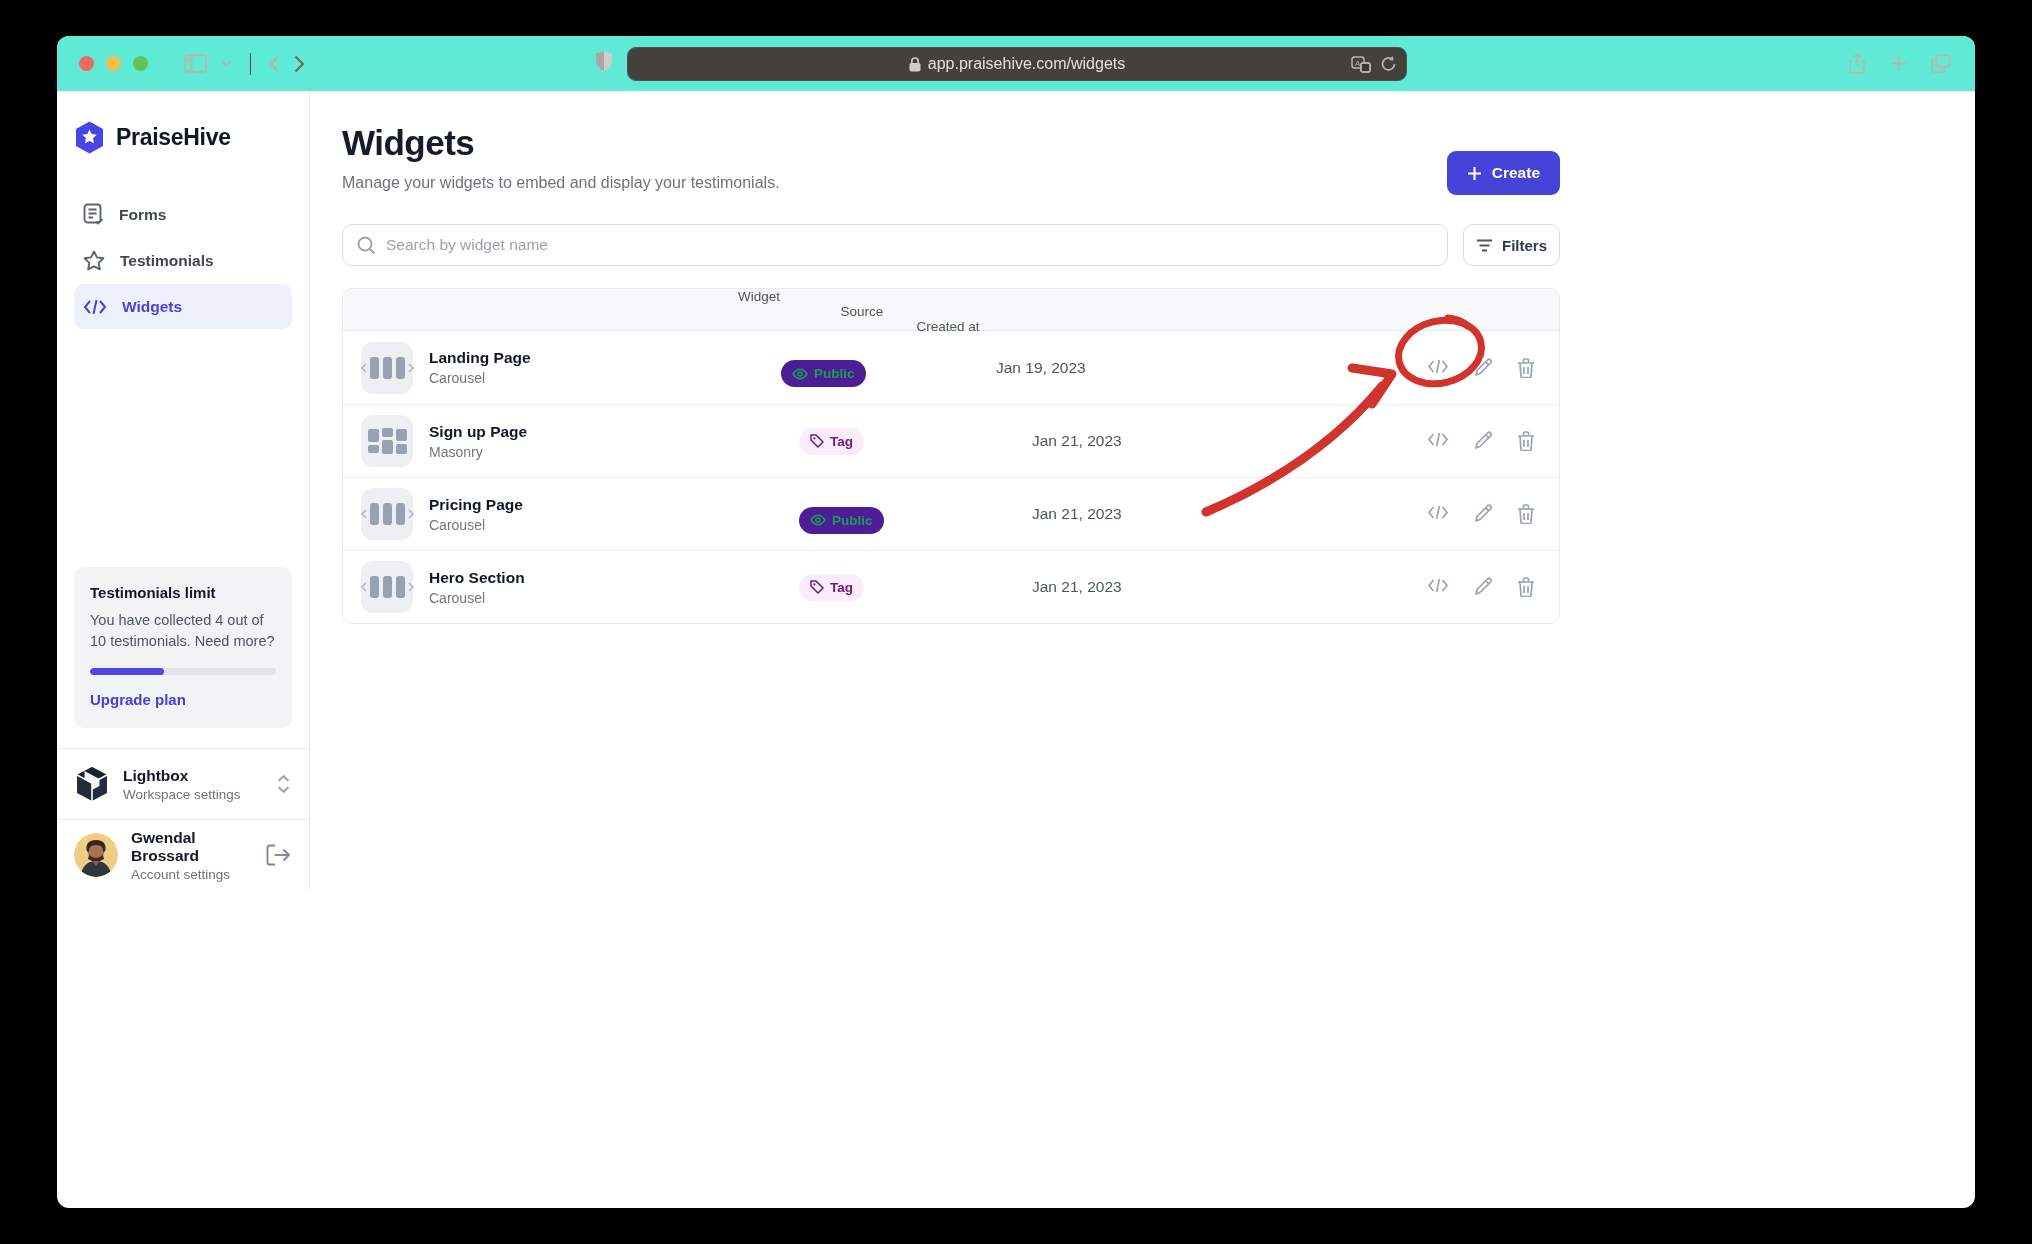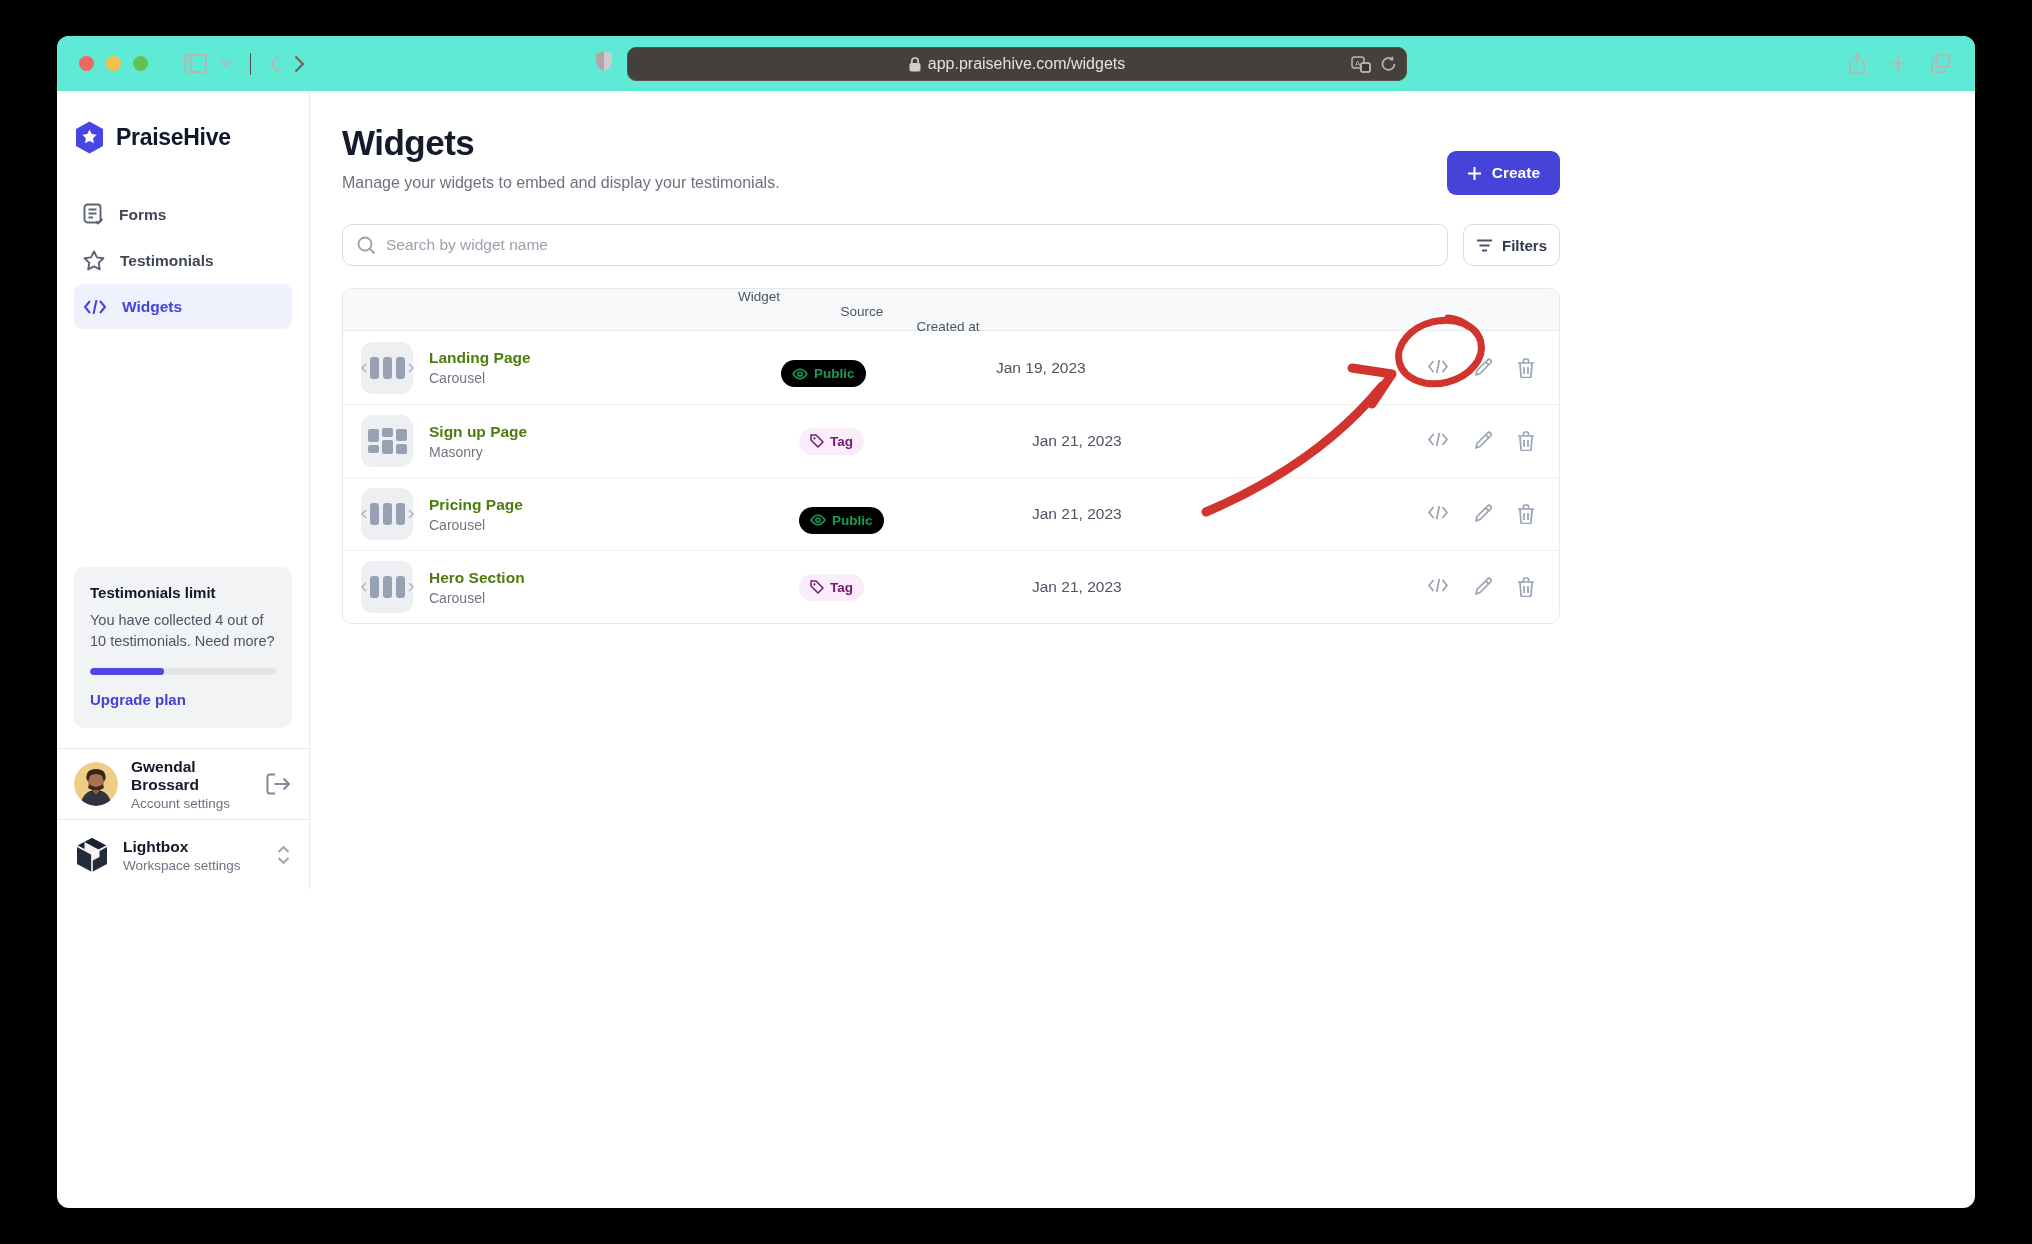--- a/index.html
+++ b/index.html
@@ -97,27 +97,27 @@
   .thumb { width:52px; height:52px; border-radius:12px; background:#edeff2;
     display:flex; align-items:center; justify-content:center; }
   .thumb .t-carousel, .thumb .t-masonry { display:none; }
   .thumb-carousel .t-carousel { display:flex; align-items:center; gap:2px; }
   .thumb-masonry .t-masonry { display:flex; gap:3px; align-items:center; }
   .car-chev { color:#b3bac5; display:flex; }
   .car-bar { width:9px; height:22px; border-radius:3px; background:#98a1b3; margin:0 1px; }
   .mas-col { display:flex; flex-direction:column; gap:3px; }
   .mas-b { width:11px; border-radius:2px; background:#98a1b3; }
 
-  .wname { font-size:15.5px; font-weight:bold; color:#4d7c0f; }
+  .wname { font-size:15.5px; font-weight:bold; color:#0f172a; }
   .wtype { margin-top:3px; font-size:14px; color:#6e7681; }
 
   .pill { display:inline-flex; align-items:center; gap:6px; height:27px; padding:0 11px;
     border-radius:14px; font-size:13.5px; font-weight:bold; }
   .pill .p-eye, .pill .p-tag { display:none; }
-  .pill.public { background:#000000; color:#179e55;margin-top:12px; }
+  .pill.public { background:#4c1d95; color:#179e55;margin-top:12px; }
   .pill.public .p-eye { display:flex; }
   .pill.tag { background:#fbecf9; color:#701a75; }
   .pill.tag .p-tag { display:flex; }
 
   .abtn { background:none; border:none; padding:0; cursor:pointer; color:#97a2b3; display:flex; }
 
   
   .annotation { position:absolute; inset:0; pointer-events:none; z-index:50; }
 </style>
 </head>
@@ -265,20 +265,42 @@
       <div class="limit-card">
         <div class="limit-title">Testimonials limit</div>
         <div class="limit-body">You have collected 4 out of 10 testimonials. Need more?</div>
         <div class="progress-track">
           <div class="progress-fill" style="width: 40%;"></div>
         </div>
         <span class="upgrade-link">Upgrade plan</span>
       </div>
 
       <div class="side-row">
+        <span class="ic">
+          <svg width="36" height="38" viewBox="0 0 36 38">
+              <path d="M18 2 L33 10 V28 L18 36 L3 28 V10 Z" fill="#232c3b"></path>
+              <path d="M18 2 L33 10 L18 18 L3 10 Z" fill="#1a2230"></path>
+              <path d="M18 18 V36" stroke="#fff" stroke-width="1.6"></path>
+              <path d="M3 10 L18 18 L33 10" stroke="#fff" stroke-width="1.6" fill="none"></path>
+              <path d="M10.5 6 L25.5 14 V21 L18 25 V18 L10.5 14 Z" fill="#fff" opacity=".95"></path>
+            </svg>
+        </span>
+        <span class="side-meta">
+          <div class="side-name">Lightbox</div>
+          <div class="side-sub">Workspace settings</div>
+        </span>
+        <span class="ic" style="color:#9ca3af">
+          <svg width="15" height="20" viewBox="0 0 15 20" fill="none" stroke="currentColor" stroke-width="1.9">
+              <polyline points="2.5,7 7.5,2 12.5,7"></polyline>
+              <polyline points="2.5,13 7.5,18 12.5,13"></polyline>
+            </svg>
+        </span>
+      </div>
+
+      <div class="side-row">
         <span class="avatar">
           <svg width="44" height="44" viewBox="0 0 44 44">
               <defs>
                 <clipPath id="avclip">
                   <circle cx="22" cy="22" r="22"></circle>
                 </clipPath>
               </defs>
               <g clip-path="url(#avclip)">
                 <rect width="44" height="44" fill="#f0cd84"></rect>
                 <circle cx="22" cy="18" r="8.5" fill="#a9714c"></circle>
@@ -295,42 +317,20 @@
           <div class="side-sub">Account settings</div>
         </span>
         <span class="ic" style="color:#7e8797">
           <svg width="25" height="22" viewBox="0 0 25 22" fill="none" stroke="currentColor" stroke-width="1.9">
               <path d="M9 1.5 H3.5 a2 2 0 0 0 -2 2 v15 a2 2 0 0 0 2 2 H9"></path>
               <line x1="8.5" y1="11" x2="22.5" y2="11"></line>
               <polyline points="17.5,5.5 23,11 17.5,16.5"></polyline>
             </svg>
         </span>
       </div>
-
-      <div class="side-row">
-        <span class="ic">
-          <svg width="36" height="38" viewBox="0 0 36 38">
-              <path d="M18 2 L33 10 V28 L18 36 L3 28 V10 Z" fill="#232c3b"></path>
-              <path d="M18 2 L33 10 L18 18 L3 10 Z" fill="#1a2230"></path>
-              <path d="M18 18 V36" stroke="#fff" stroke-width="1.6"></path>
-              <path d="M3 10 L18 18 L33 10" stroke="#fff" stroke-width="1.6" fill="none"></path>
-              <path d="M10.5 6 L25.5 14 V21 L18 25 V18 L10.5 14 Z" fill="#fff" opacity=".95"></path>
-            </svg>
-        </span>
-        <span class="side-meta">
-          <div class="side-name">Lightbox</div>
-          <div class="side-sub">Workspace settings</div>
-        </span>
-        <span class="ic" style="color:#9ca3af">
-          <svg width="15" height="20" viewBox="0 0 15 20" fill="none" stroke="currentColor" stroke-width="1.9">
-              <polyline points="2.5,7 7.5,2 12.5,7"></polyline>
-              <polyline points="2.5,13 7.5,18 12.5,13"></polyline>
-            </svg>
-        </span>
-      </div>
     </div>
 
     <div class="main">
       <div class="content">
         <div class="head-row">
           <div>
             <div class="page-title">Widgets</div>
             <div class="page-sub">Manage your widgets to embed and display your testimonials.</div>
           </div>
           <button class="create-btn">

